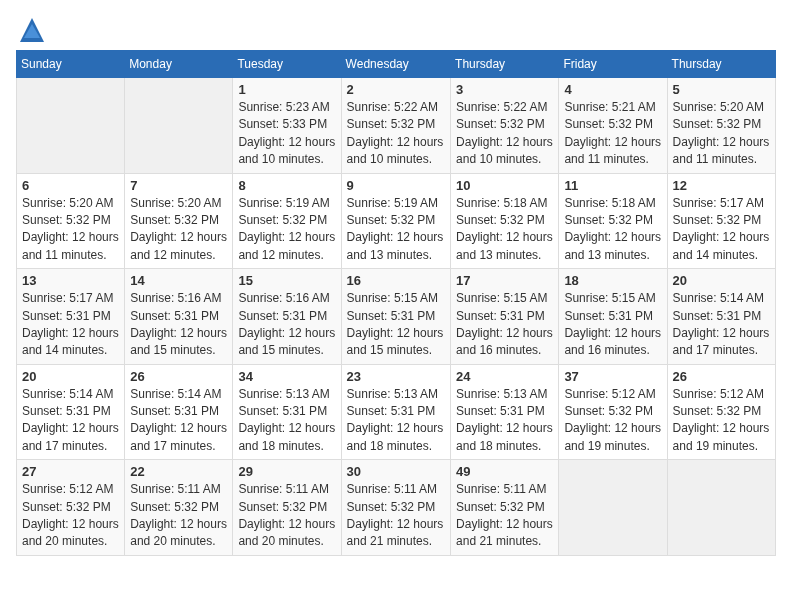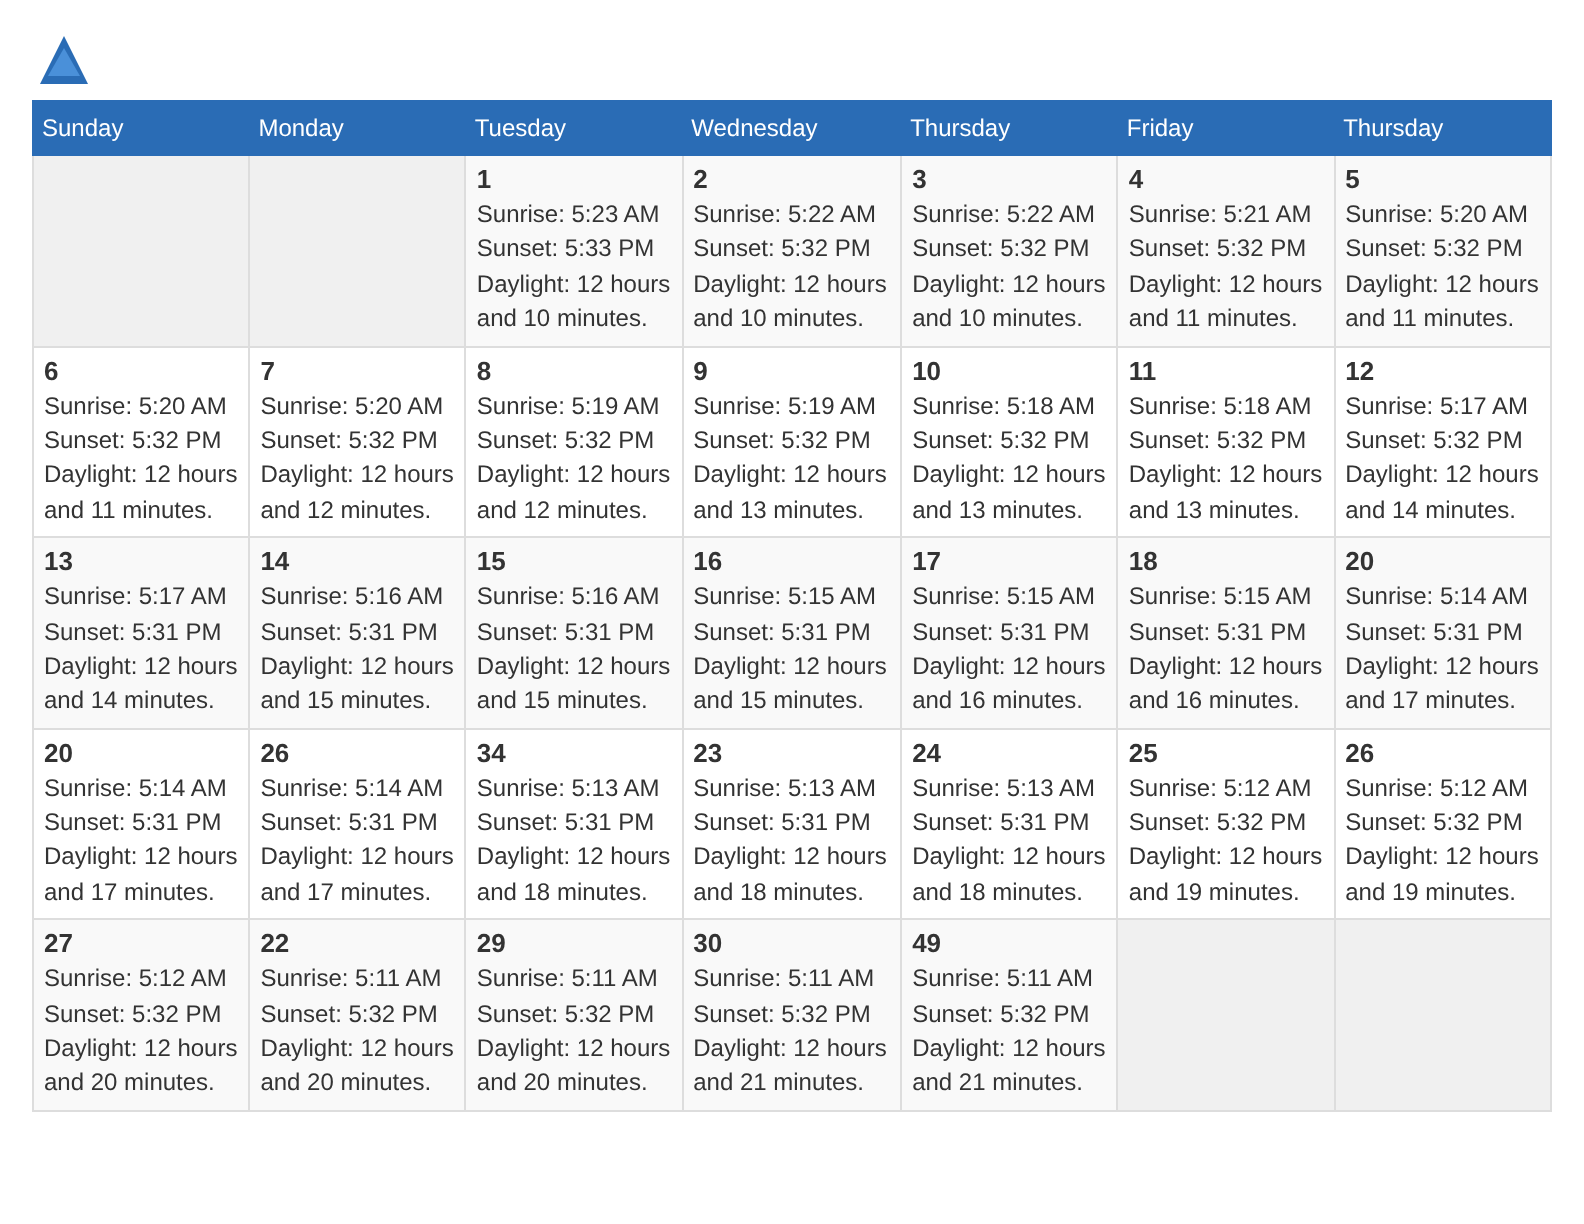--- a/index.html
+++ b/index.html
@@ -223,21 +223,21 @@
         </td>
         <td>
           <span class="day-num">23</span>
           <div class="day-info">Sunrise: 5:13 AM<br>Sunset: 5:31 PM<br>Daylight: 12 hours<br>and 18 minutes.</div>
         </td>
         <td>
           <span class="day-num">24</span>
           <div class="day-info">Sunrise: 5:13 AM<br>Sunset: 5:31 PM<br>Daylight: 12 hours<br>and 18 minutes.</div>
         </td>
         <td>
-          <span class="day-num">25</span>
+          <span class="day-num">37</span>
           <div class="day-info">Sunrise: 5:12 AM<br>Sunset: 5:32 PM<br>Daylight: 12 hours<br>and 19 minutes.</div>
         </td>
         <td>
           <span class="day-num">26</span>
           <div class="day-info">Sunrise: 5:12 AM<br>Sunset: 5:32 PM<br>Daylight: 12 hours<br>and 19 minutes.</div>
         </td>
       </tr>
       <tr>
         <td>
           <span class="day-num">27</span>

